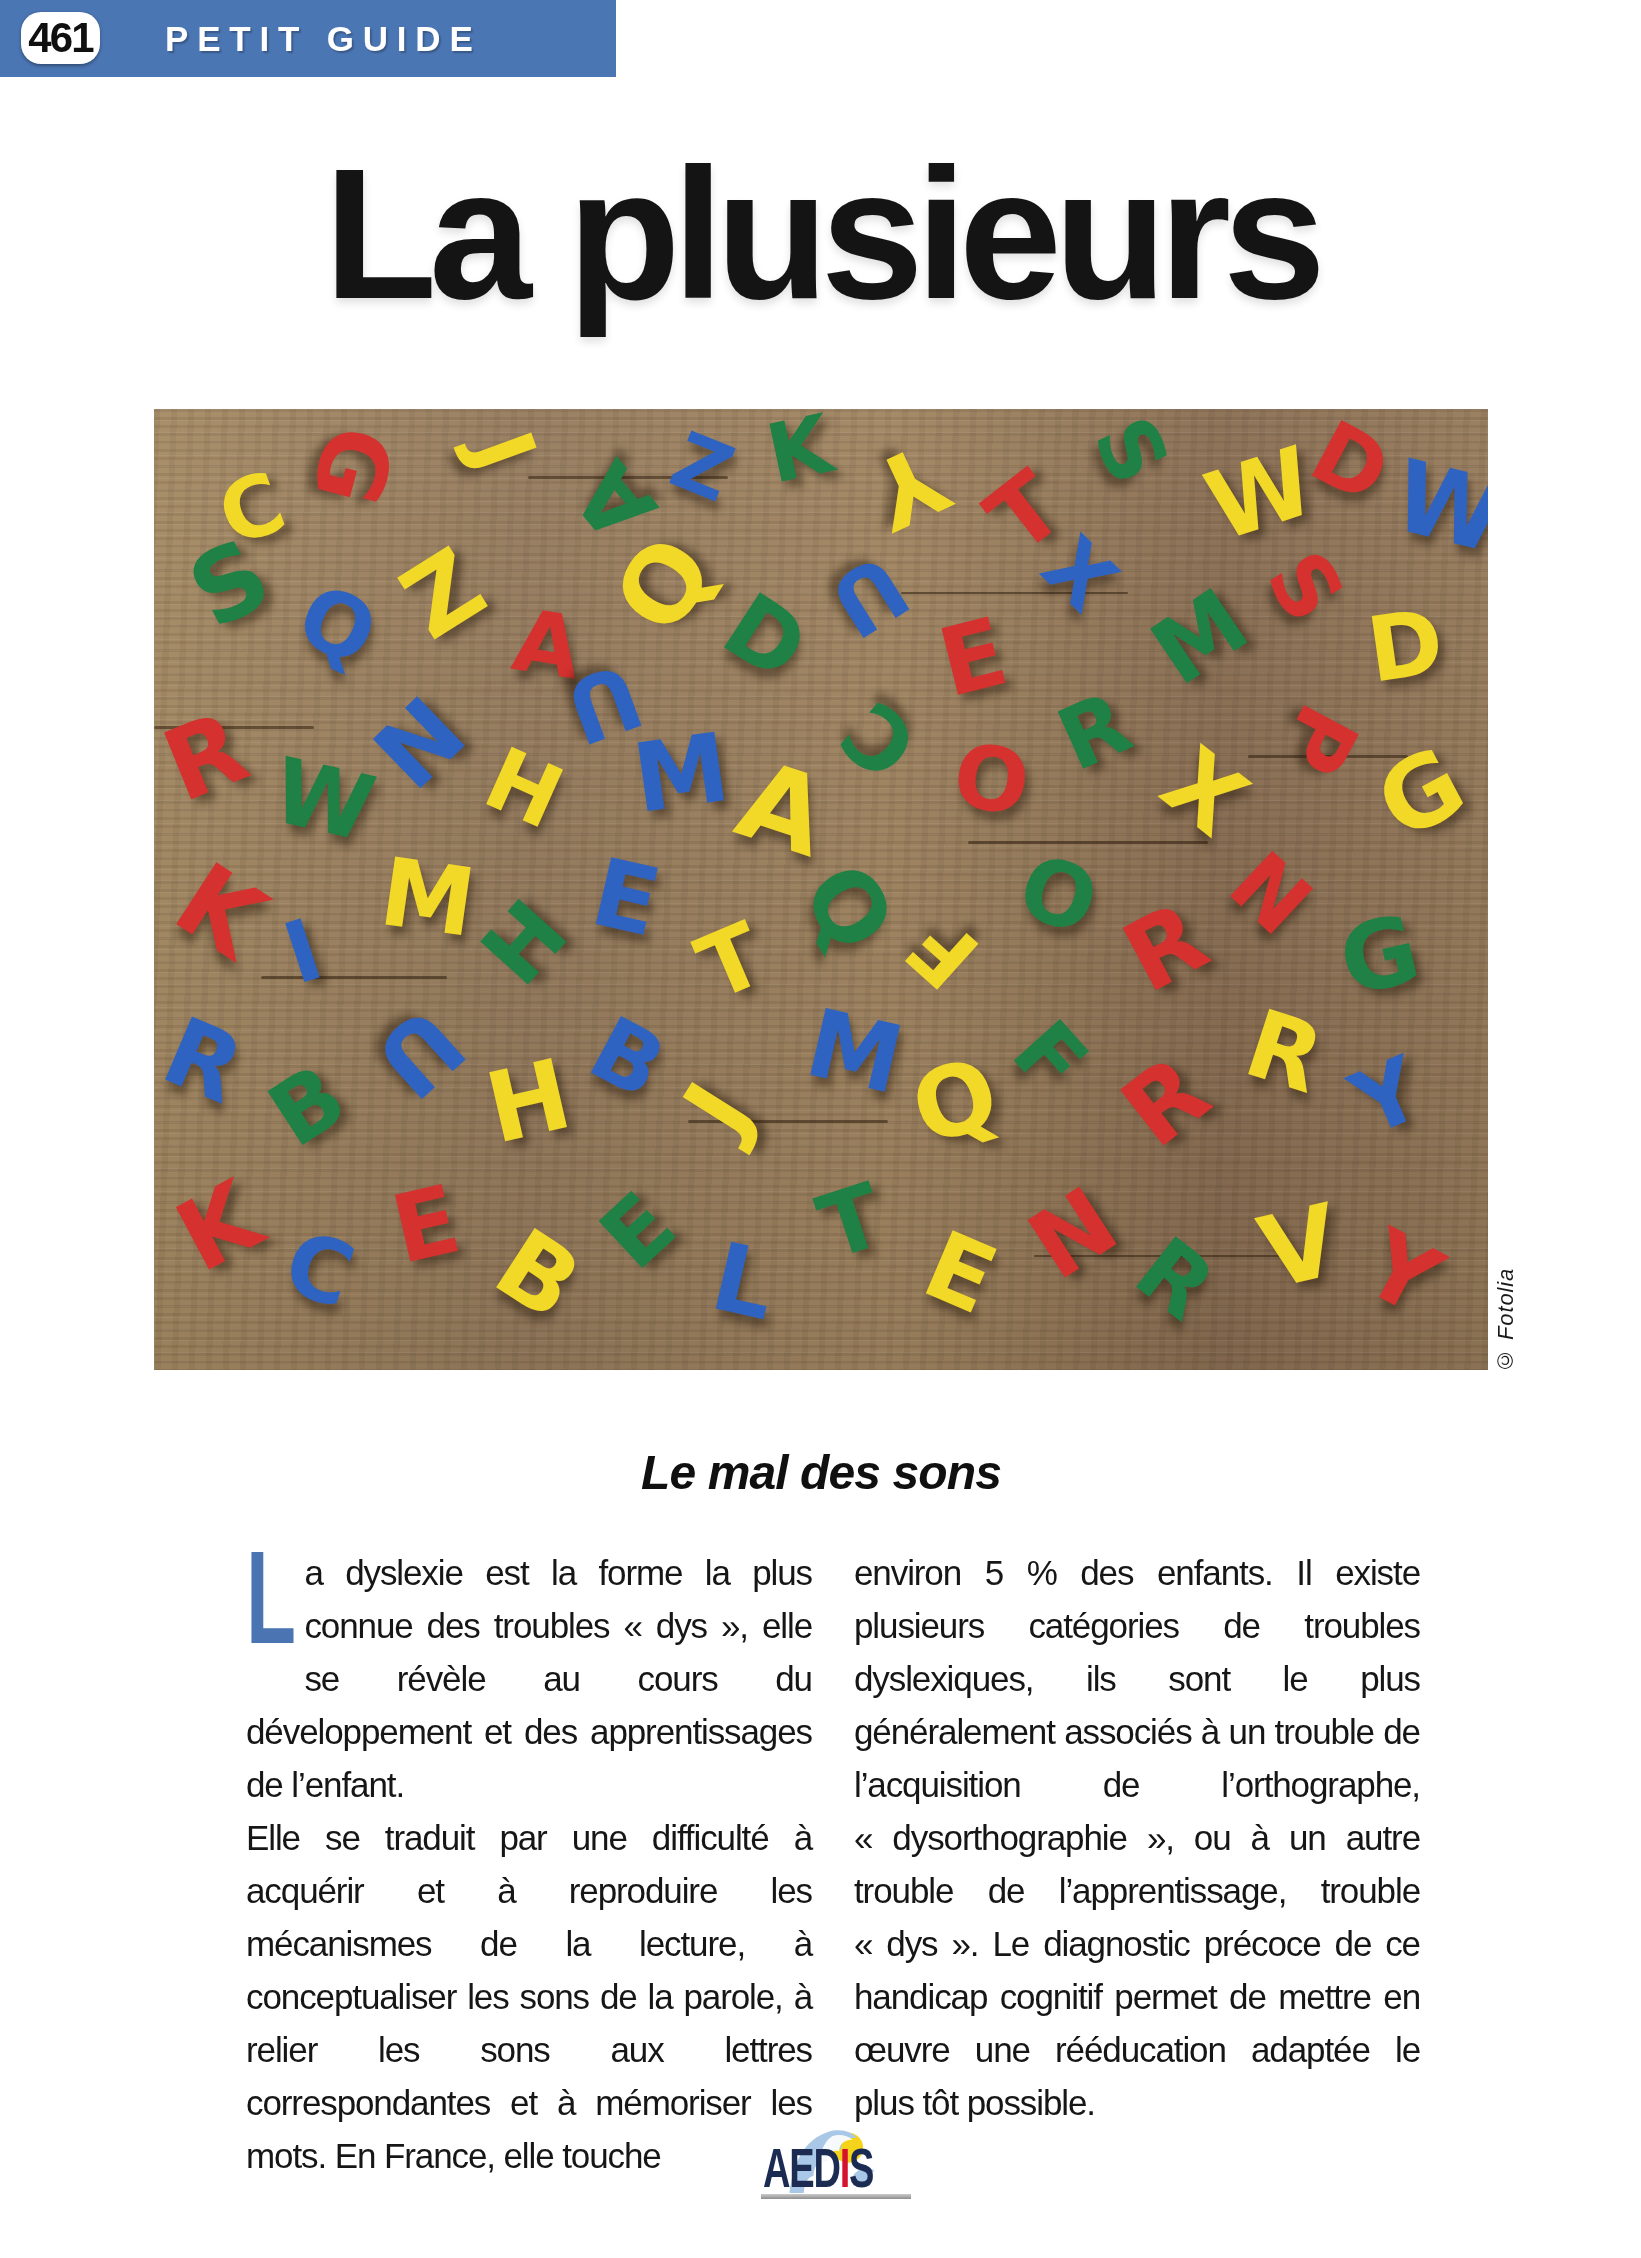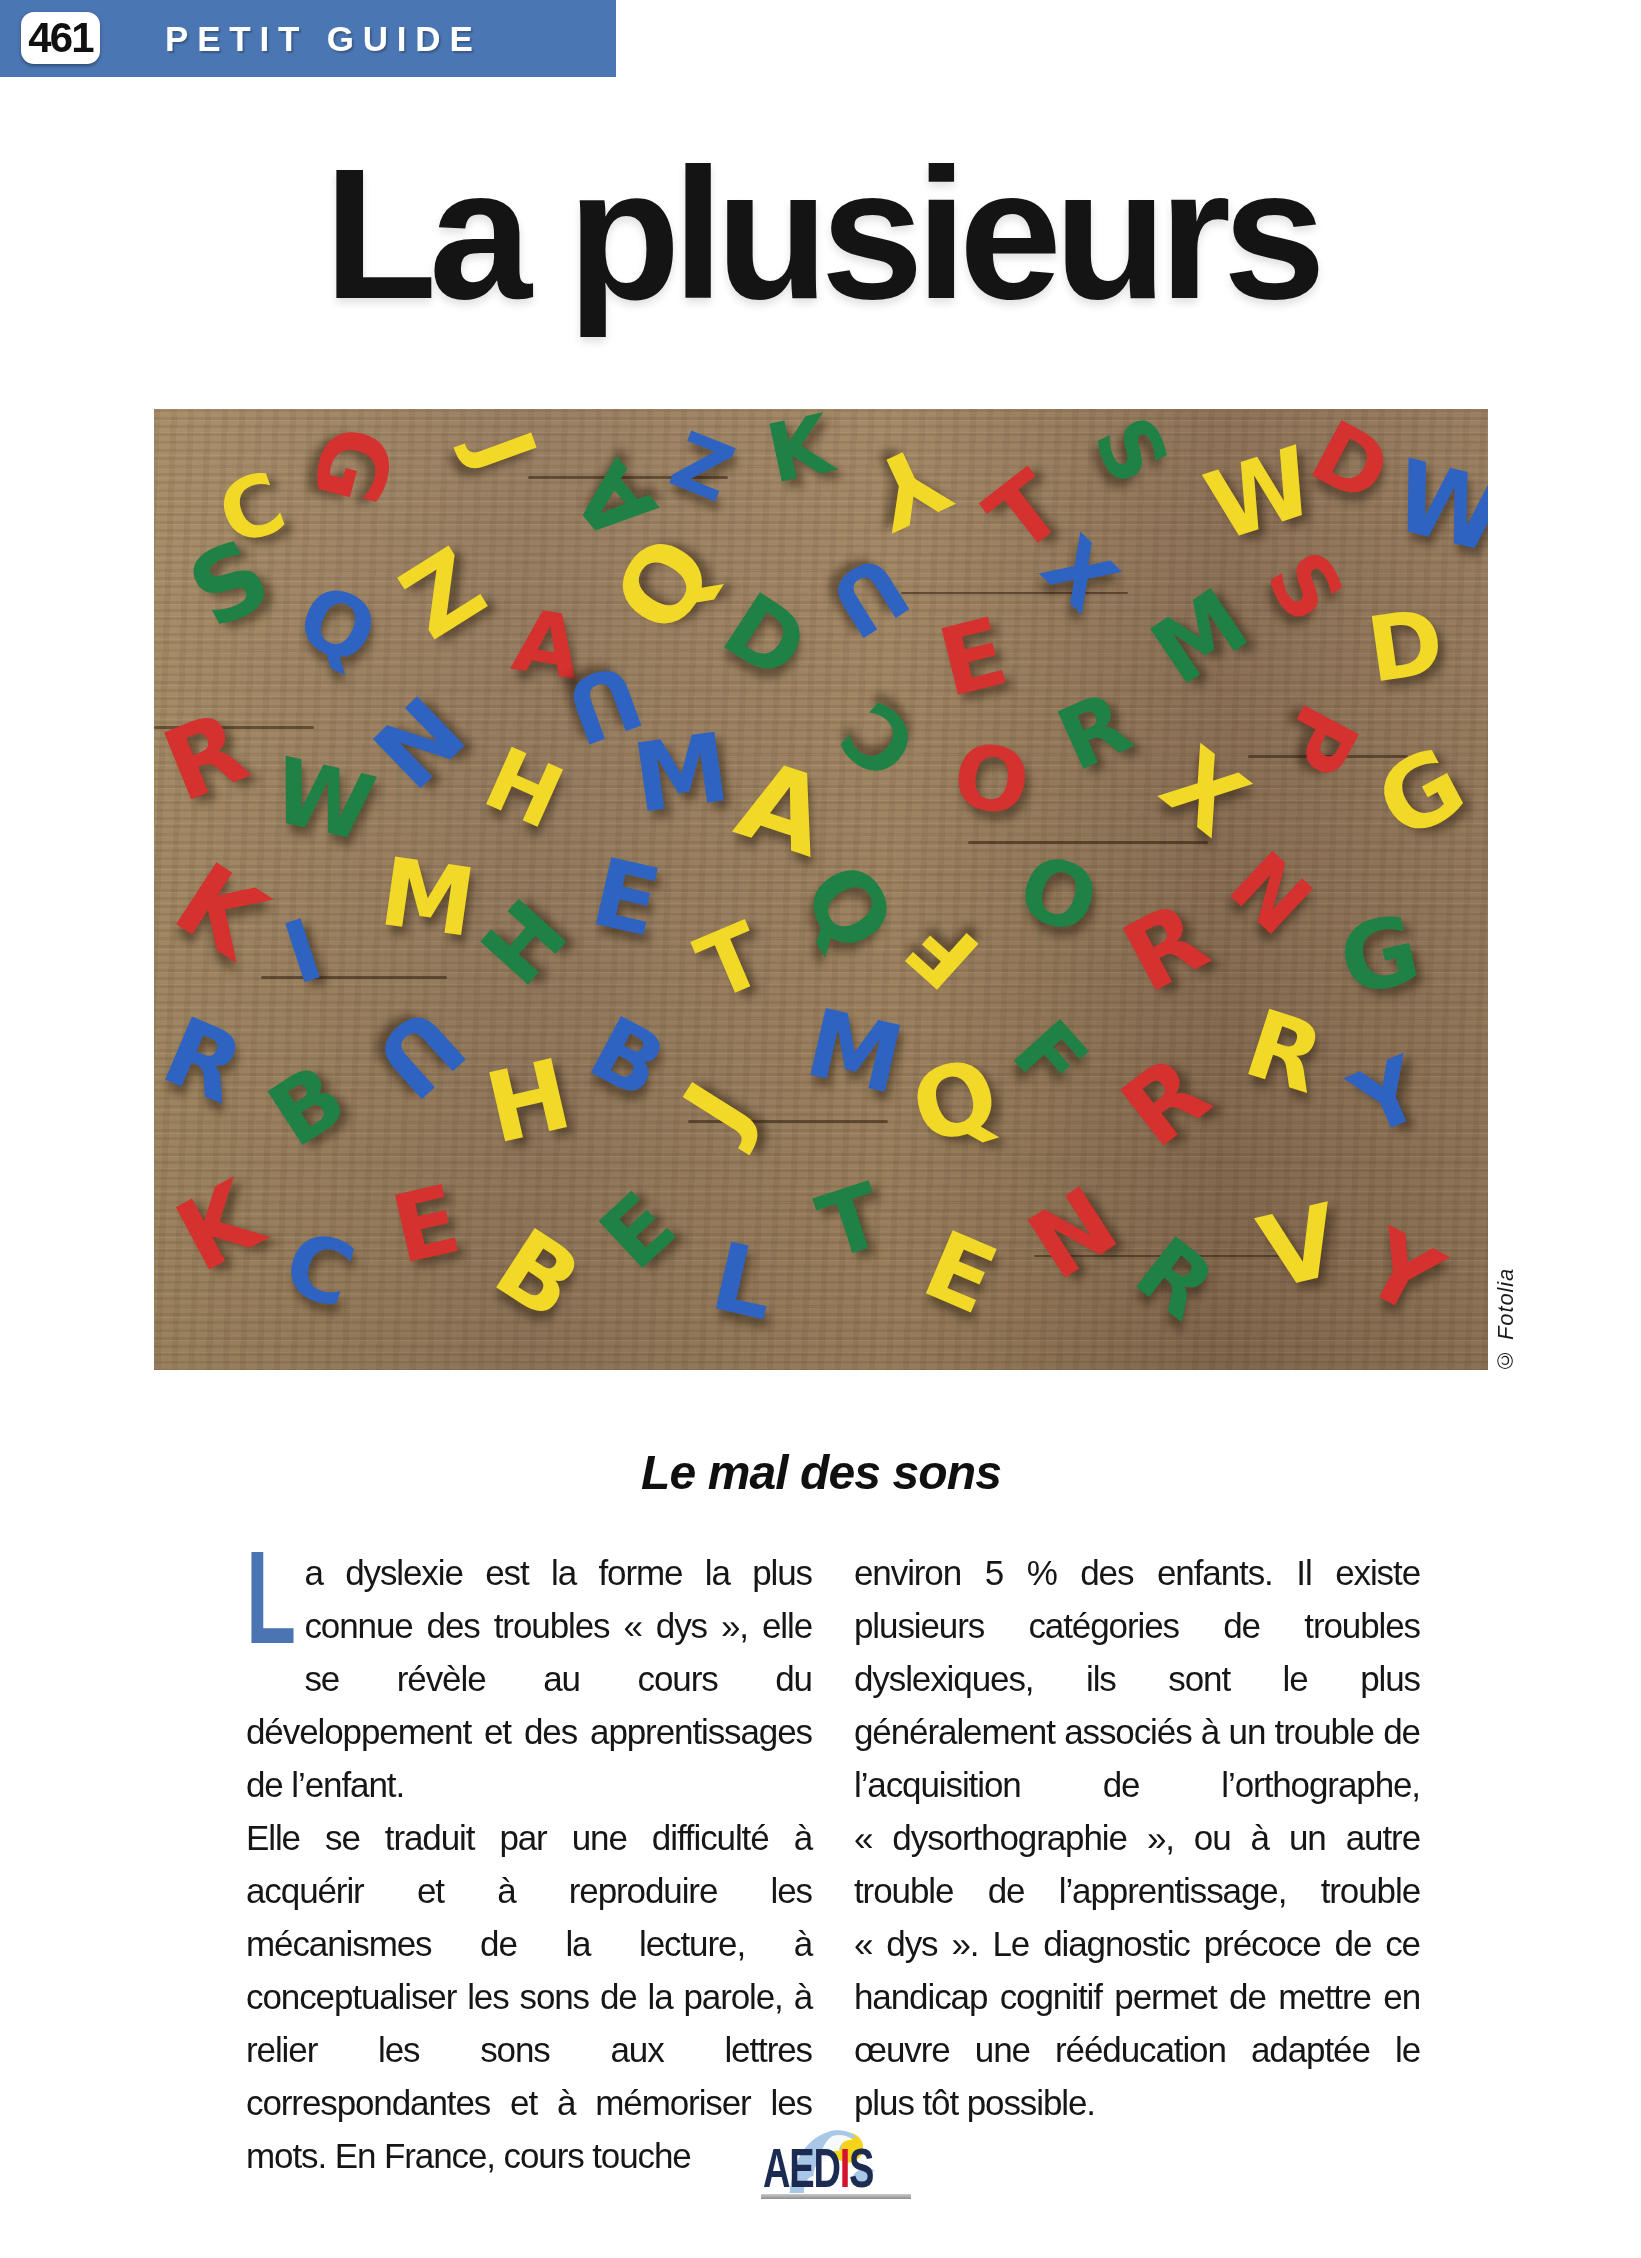--- a/index.html
+++ b/index.html
@@ -5,21 +5,21 @@
   html,body{margin:0;padding:0;}
   body{
     width:1642px;height:2258px;position:relative;overflow:hidden;
     background:#ffffff;font-family:"Liberation Sans",sans-serif;
   }
 
   
   .topbar{position:absolute;left:0;top:0;width:616px;height:77px;background:#4b76b4;}
   .badge{
     position:absolute;left:21px;top:12.4px;width:79px;height:52px;background:#ffffff;
-    border-radius:13px;display:flex;align-items:center;justify-content:center;
+    border-radius:20px;display:flex;align-items:center;justify-content:center;
     box-shadow:0 1.8px 3.5px rgba(0,0,0,.35);
   }
   .badge span{font-size:42px;font-weight:bold;color:#101010;letter-spacing:-1.8px;}
   .series{
     position:absolute;left:159px;top:19.4px;font-size:35px;font-weight:bold;color:#ffffff;
     letter-spacing:8.8px;text-shadow:1.8px 1.8px 1.8px rgba(0,0,0,.25);white-space:nowrap;margin-left:6px;
   }
 
   
   .title{
@@ -182,21 +182,21 @@
       </div>
   </figure>
 
   <div class="credit">© Fotolia</div>
 
   <h2 class="subtitle">Le mal des sons</h2>
 
   <section class="article">
     <div class="col">
       <p><span class="dropcap">L</span><span>a dyslexie est la forme la plus connue des troubles «&nbsp;dys&nbsp;», elle se révèle au cours du développement et des apprentissages de l’enfant.</span></p>
-      <p>Elle se traduit par une difficulté à acquérir et à reproduire les mécanismes de la lecture, à conceptualiser les sons de la parole, à relier les sons aux lettres correspondantes et à mémoriser les mots. En France, cours touche</p>
+      <p>Elle se traduit par une difficulté à acquérir et à reproduire les mécanismes de la lecture, à conceptualiser les sons de la parole, à relier les sons aux lettres correspondantes et à mémoriser les mots. En France, elle touche</p>
     </div>
     <div class="col">
       <p>environ 5&nbsp;% des enfants. Il existe plusieurs catégories de troubles dyslexiques, ils sont le plus généralement associés à un trouble de l’acquisition de l’orthographe, «&nbsp;dysorthographie&nbsp;», ou à un autre trouble de l’apprentissage, trouble «&nbsp;dys&nbsp;». Le diagnostic précoce de ce handicap cognitif permet de mettre en œuvre une rééducation adaptée le plus tôt possible.</p>
     </div>
   </section>
 
   <div class="logo">
     <svg width="101" height="64" viewBox="0 0 114 72">
       <circle cx="70" cy="21" r="17" fill="#f5d31b"></circle>
       <path d="M4,72 C8,38 20,12 48,3 C62,-1 74,3 80,10 C68,9 61,15 62,23 C52,21 45,27 46,36 C37,35 31,42 31,53 C25,54 21,60 20,72 Z" fill="#a9c7e7"></path>

